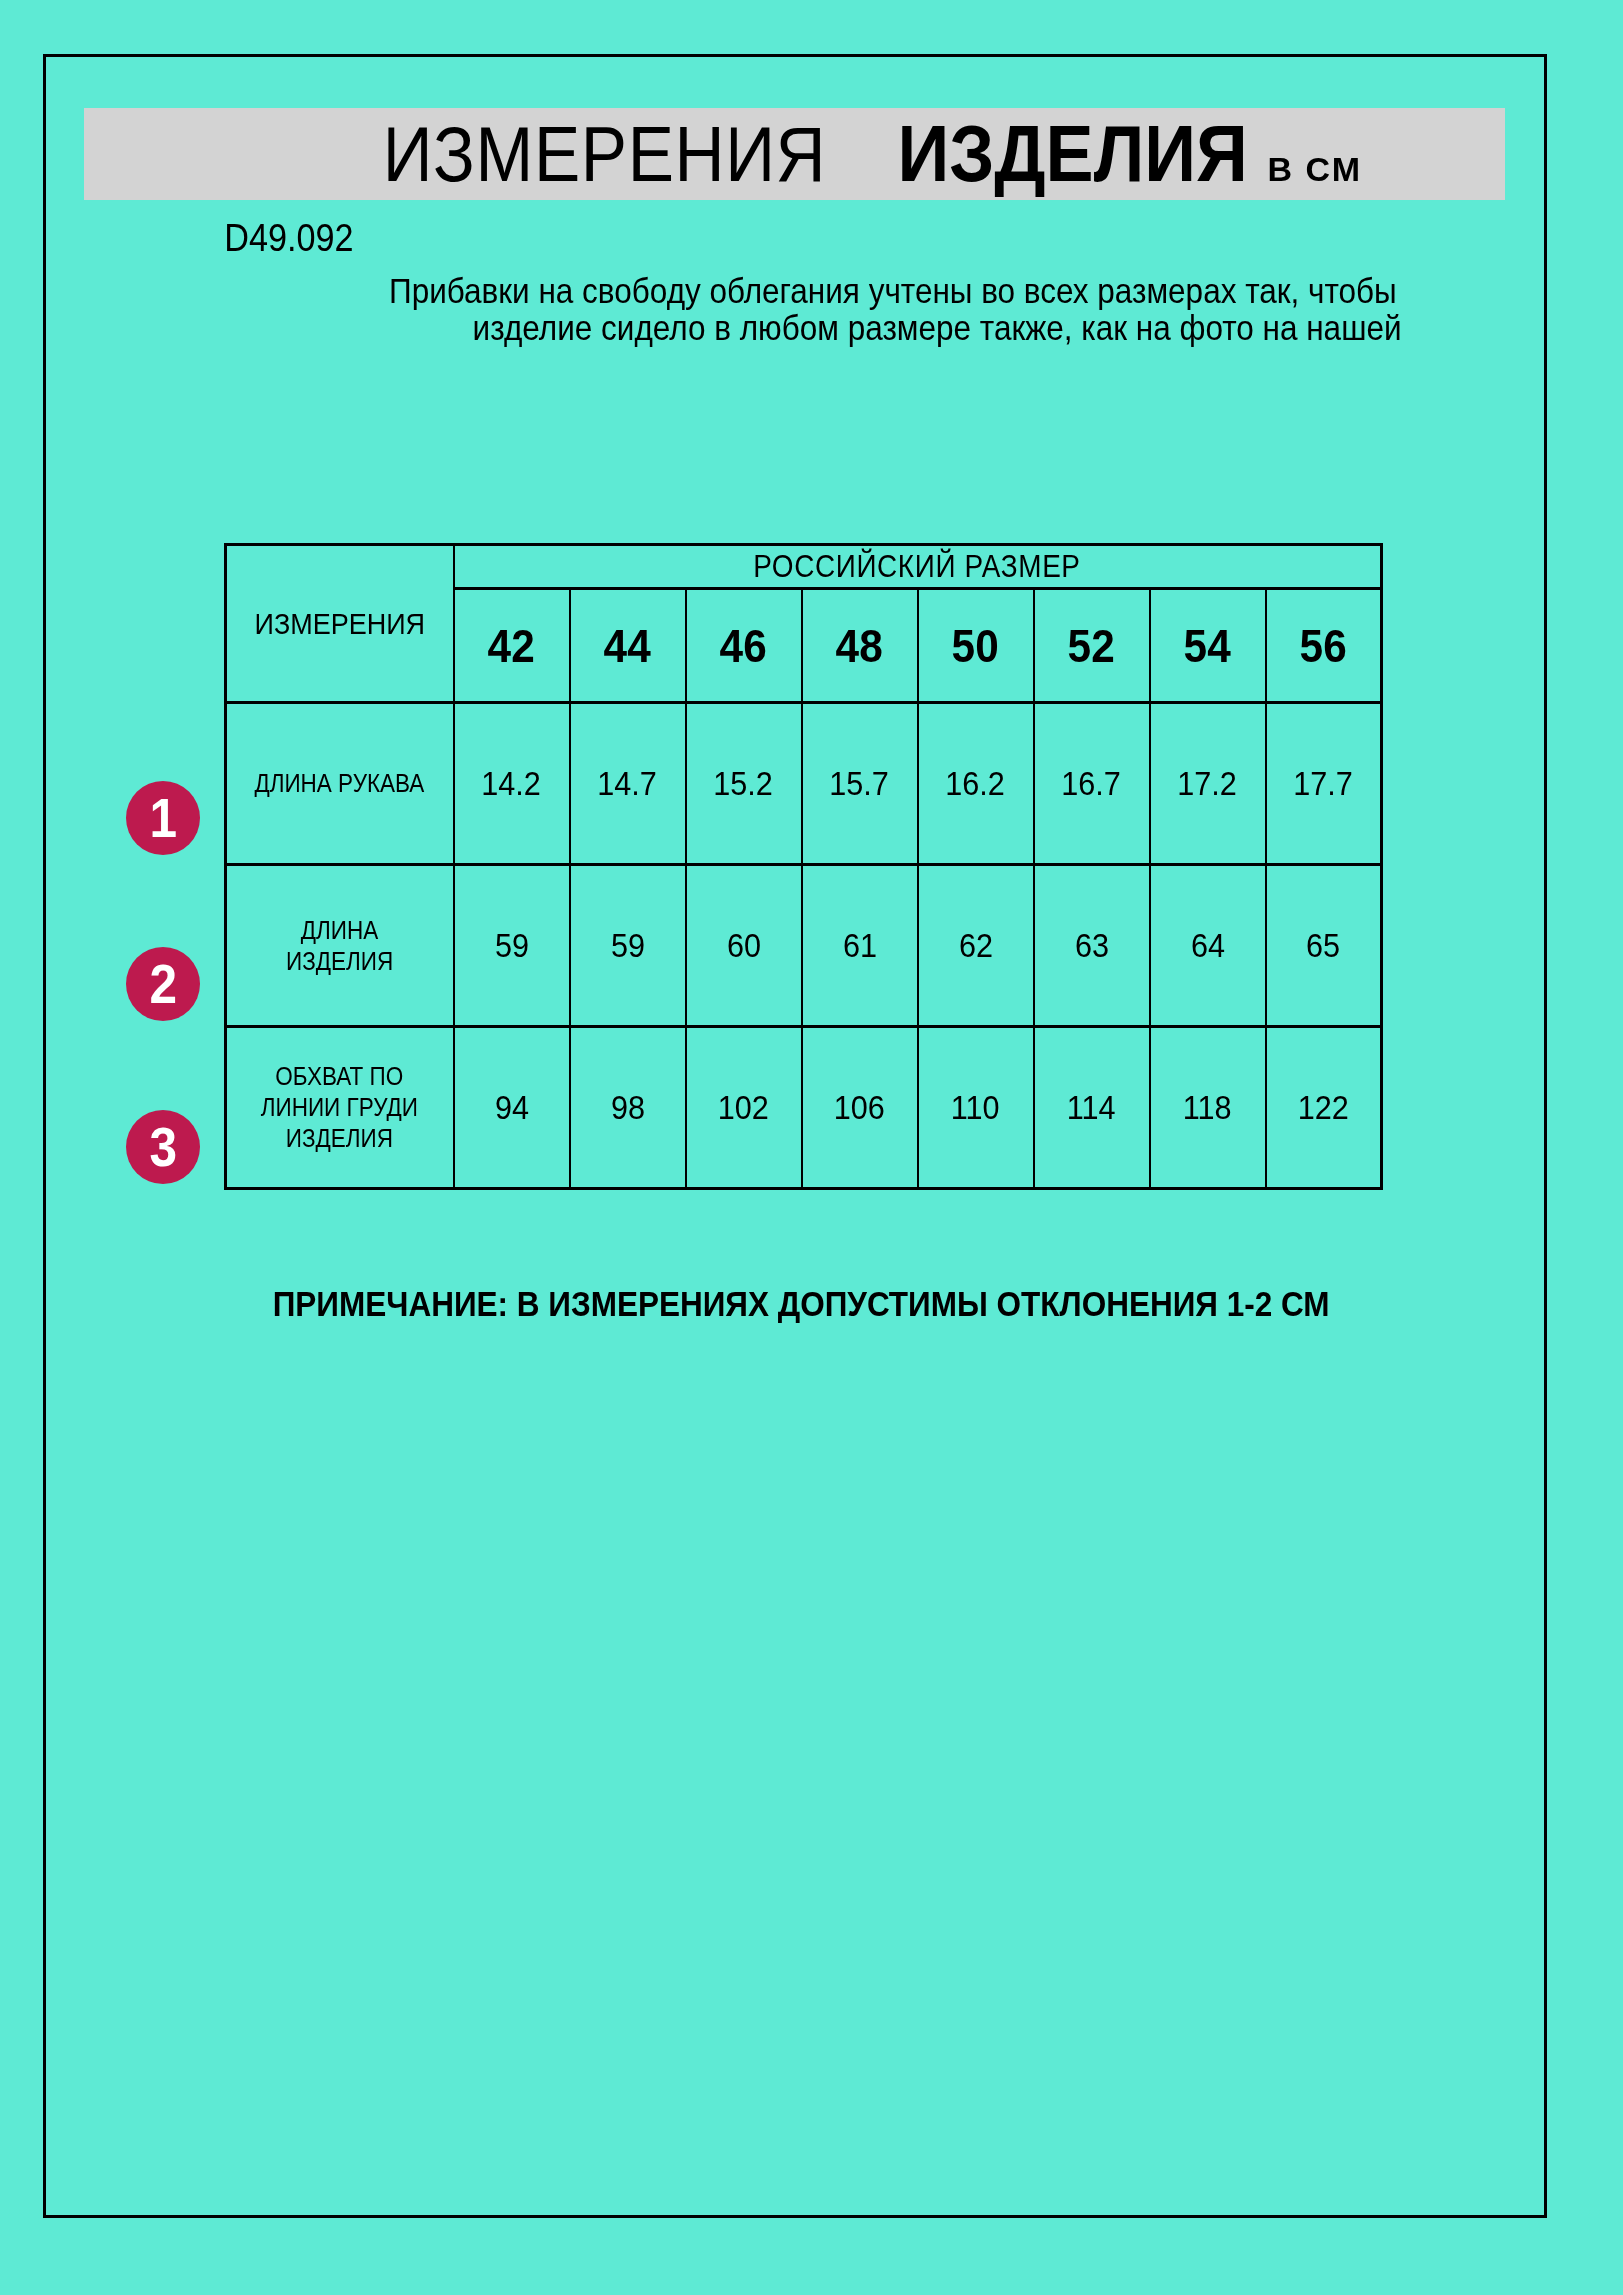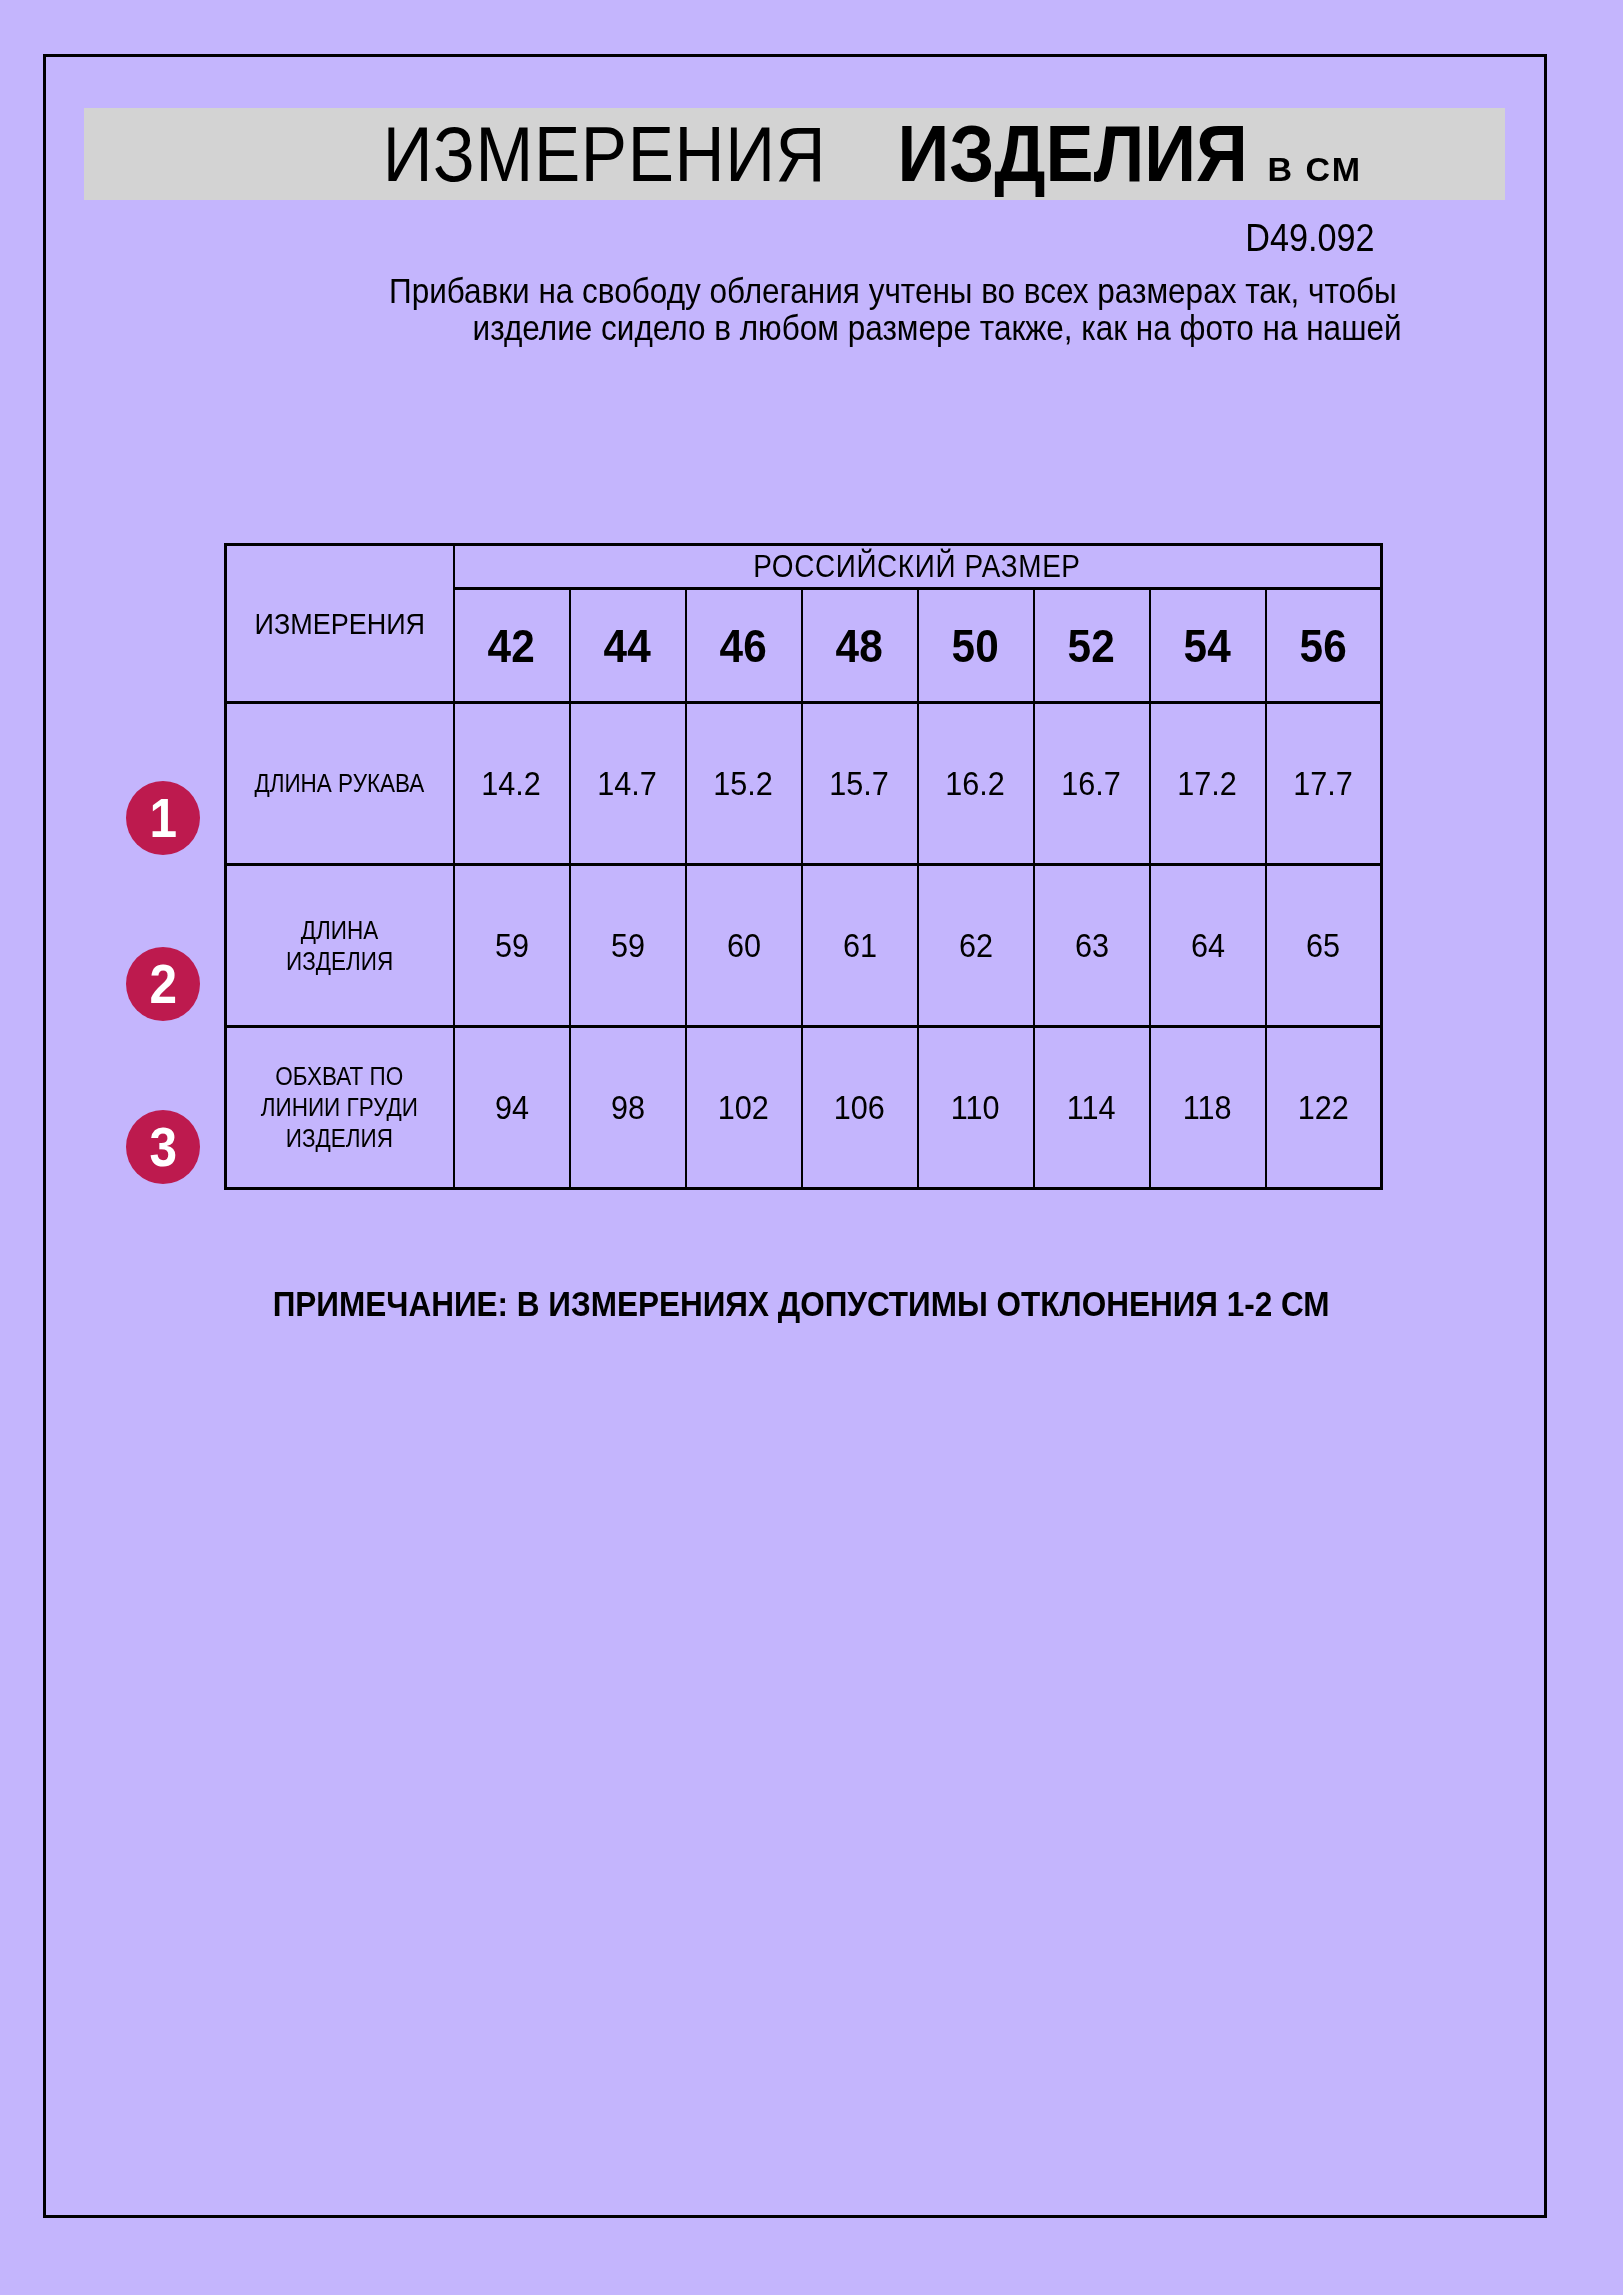--- a/index.html
+++ b/index.html
@@ -6,21 +6,21 @@
     margin: 0;
     padding: 0;
     background: #ffffff;
     font-family: "Liberation Sans", sans-serif;
     color: #000000;
   }
   .canvas {
     position: relative;
     width: 1623px;
     height: 2295px;
-    background: #c4b5fd;
+    background: #5eead4;
     overflow: hidden;
   }
   .page-border {
     position: absolute;
     left: 43px;
     top: 54px;
     width: 1504px;
     height: 2164px;
     border: 3.3px solid #000000;
     box-sizing: border-box;
@@ -43,24 +43,24 @@
     align-items: baseline;
     justify-content: center;
     padding-left: 131px;
     box-sizing: border-box;
   }
   .title-w1 { font-size: 77px; font-weight: 400; letter-spacing: 0.7px; }
   .title-w2 { font-size: 80px; font-weight: 700; margin-left: 27.5px; }
   .title-unit { font-size: 34px; font-weight: 700; letter-spacing: 2px; }
   .article {
     position: absolute;
-    left: 228px;
+    left: 217px;
     top: 217px;
     width: 1154px;
-    text-align: right;
+    text-align: left;
     font-size: 38px;
   }
   .description {
     position: absolute;
     left: 151px;
     top: 272px;
     width: 1302px;
     text-align: right;
     font-size: 35px;
     line-height: 37px;

